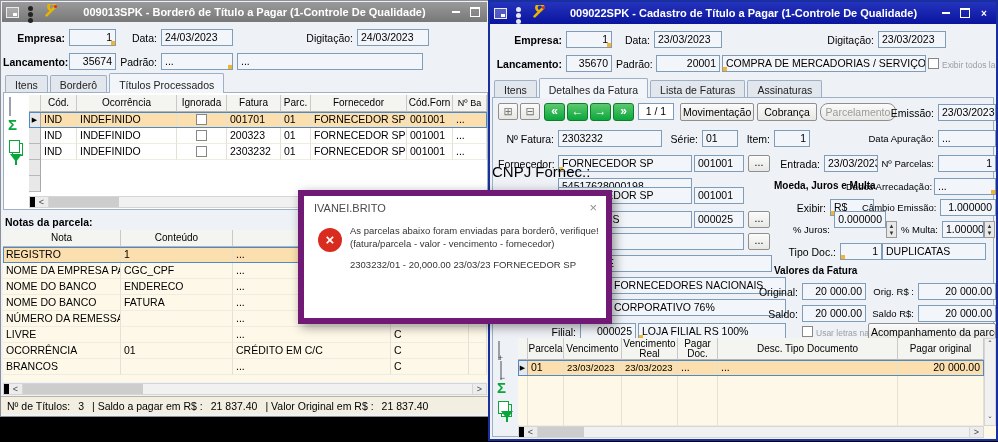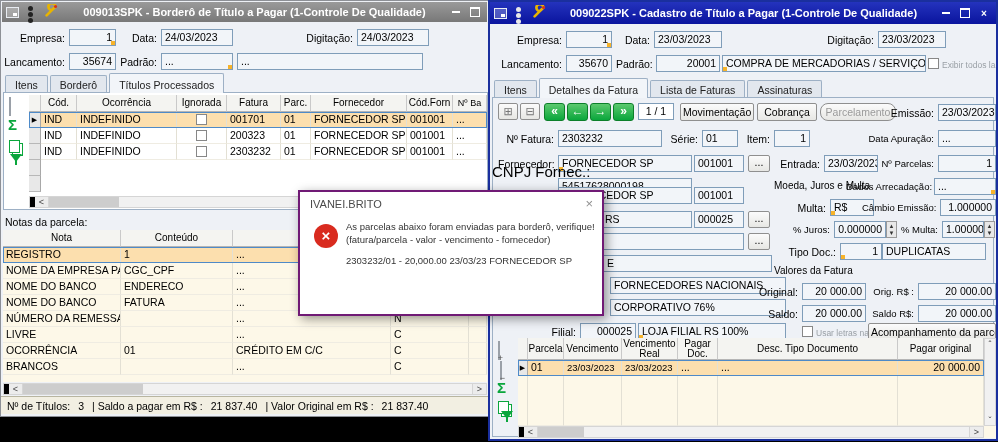--- a/index.html
+++ b/index.html
@@ -10,21 +10,21 @@
         color:#fff;font-weight:bold;font-size:11px;padding:0 4px;box-sizing:border-box;}
   .tbar.gray{background:linear-gradient(#9a9a9a,#787878);}
   .tbar.blue{background:linear-gradient(#2433bd,var(--titlebar-active,#0a149e));}
   .ttl{flex:1;text-align:center;white-space:nowrap;overflow:hidden;}
   .wbtn{width:16px;height:13px;display:flex;align-items:center;justify-content:center;color:#fff;
         font-size:10px;font-weight:bold;margin-left:3px;}
   .minbar{width:8px;height:2px;background:#fff;}
   .maxbox{width:8px;height:7px;border:1px solid #fff;border-top:2px solid #fff;}
   .lbl{position:absolute;font-size:10.5px;color:#000;white-space:nowrap;}
   .r{text-align:right;}
-  .b{font-weight:normal;}
+  .b{font-weight:bold;}
   .gray-t{color:#9aa0a6;}
   .f95{font-size:9.5px;} .f9{font-size:9px;} .f85{font-size:8.5px;} .f10{font-size:10px;}
   .fld{position:absolute;box-sizing:border-box;height:17px;border:1px solid #7f9db9;background:#f2f5f9;
        font-size:10.5px;line-height:13px;padding:1px 3px;white-space:nowrap;overflow:hidden;}
   .num{text-align:right;}
   .dotbl:after,.dotbr:after{content:"";position:absolute;width:4px;height:4px;background:#f7b32a;bottom:0;}
   .dotbl:after{left:0;} .dotbr:after{right:0;}
   .tabs{position:absolute;display:flex;font-size:10.5px;align-items:flex-end;height:21px;}
   .tab{padding:3px 9px 2px;border:1px solid #9db0c5;border-bottom:none;background:#e2e7ee;
        margin-right:2px;border-radius:2px 2px 0 0;color:#222;}
@@ -63,21 +63,21 @@
   .funnel{width:0;height:0;border:6px solid transparent;border-top:8px solid var(--icon-green,#0aa63c);position:relative;}
   .funnel:after{content:"";position:absolute;left:-1px;top:-3px;width:2px;height:6px;background:var(--icon-green,#0aa63c);}
   .traffic{width:5px;height:5px;border-radius:50%;background:#222;box-shadow:0 6px 0 #222,0 12px 0 #222;}
   .expico{width:11px;height:9px;border:1px solid #e8ecf2;background:rgba(255,255,255,.25);position:relative;}
   .expico:after{content:"";position:absolute;right:1px;bottom:1px;width:4px;height:3px;background:#fff;}
   .spin{position:absolute;width:11px;height:17px;box-sizing:border-box;border:1px solid #999;background:#e8e8e8;
         font-size:6px;line-height:7px;text-align:center;color:#333;display:flex;flex-direction:column;justify-content:center;}
   .spin:before{content:"▲";} .spin:after{content:"▼";}
   .erricon{position:absolute;width:24px;height:24px;border-radius:50%;background:var(--error-red,#d92b1f);
            color:#fff;font-weight:bold;font-size:15px;line-height:24px;text-align:center;}
-  .dlg{position:absolute;background:#fff;border:2px solid #701a75;box-shadow:3px 3px 10px rgba(0,0,0,.4);z-index:50;}
+  .dlg{position:absolute;background:#fff;border:6px solid #701a75;box-shadow:3px 3px 10px rgba(0,0,0,.4);z-index:50;}
   .dlgfoot{position:absolute;left:0;right:0;bottom:0;height:30px;background:#f0f0f0;border-top:1px solid #e0e0e0;}
   .statusbar{position:absolute;left:0;right:0;bottom:2px;height:17px;background:#f2efe2;border-top:1px solid #b8b5a0;
              font-size:10.5px;display:flex;align-items:center;padding-left:6px;gap:8px;white-space:nowrap;margin-top:46px;}
 </style>
 </head>
 <body>
 
 <div class="scene">
 
   <div class="win" style="left:0;top:2;width:489px;height:417px;z-index:10">
@@ -365,31 +365,31 @@
 
     <span class="lbl b f10" style="left:284px;top:178px">Moeda, Juros e Multa</span>
     <span class="lbl r f95" style="left:356px;top:179px;width:84px">Dados Arrecadação:</span>
     <div class="fld dotbr" style="left:444px;top:176px;width:62px">...</div>
 
     <span class="cbx" style="position:absolute;left:12px;top:188px"></span>
     <span class="lbl gray-t" style="left:27px;top:188px">Sacado:</span>
     <div class="fld" style="left:68px;top:185px;width:134px">FORNECEDOR SP</div>
     <div class="fld" style="left:204px;top:185px;width:50px">001001</div>
 
-    <span class="lbl r" style="left:298px;top:200px;width:38px">Multa:</span>
+    <span class="lbl r" style="left:298px;top:200px;width:38px">Exibir:</span>
     <div class="fld dotbl" style="left:340px;top:197px;width:44px">R$</div>
     <span class="lbl r f95" style="left:372px;top:200px;width:74px">Câmbio Emissão:</span>
     <div class="fld num f95" style="left:450px;top:197px;width:56px">1.000000</div>
 
     <div class="fld dotbl" style="left:68px;top:209px;width:134px;padding-left:46px">RS</div>
     <div class="fld" style="left:204px;top:209px;width:50px">000025</div>
     <div class="btn" style="left:258px;top:209px;width:22px;height:17px;line-height:9px">...</div>
 
     <span class="lbl r f95" style="left:296px;top:222px;width:44px">% Juros:</span>
-    <div class="fld num f95" style="left:344px;top:219px;width:52px">0.000000</div>
+    <div class="fld num f95" style="left:344px;top:209px;width:52px">0.000000</div>
     <span class="spin" style="left:396px;top:219px"></span>
     <span class="lbl r f95" style="left:404px;top:222px;width:44px">% Multa:</span>
     <div class="fld num f95" style="left:452px;top:219px;width:42px">1.000000</div>
     <span class="spin" style="left:494px;top:219px"></span>
 
     <div class="fld" style="left:68px;top:231px;width:186px"></div>
     <div class="btn" style="left:258px;top:231px;width:22px;height:17px;line-height:9px">...</div>
 
     <span class="lbl r" style="left:296px;top:244px;width:50px">Tipo Doc.:</span>
     <div class="fld num dotbl" style="left:350px;top:241px;width:42px">1</div>

